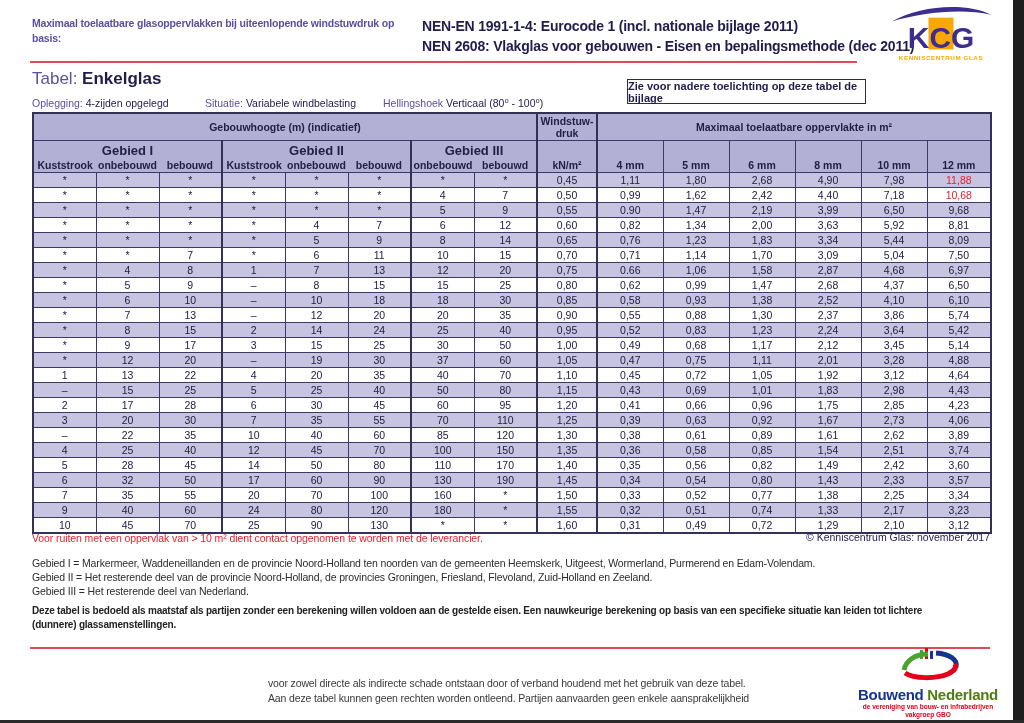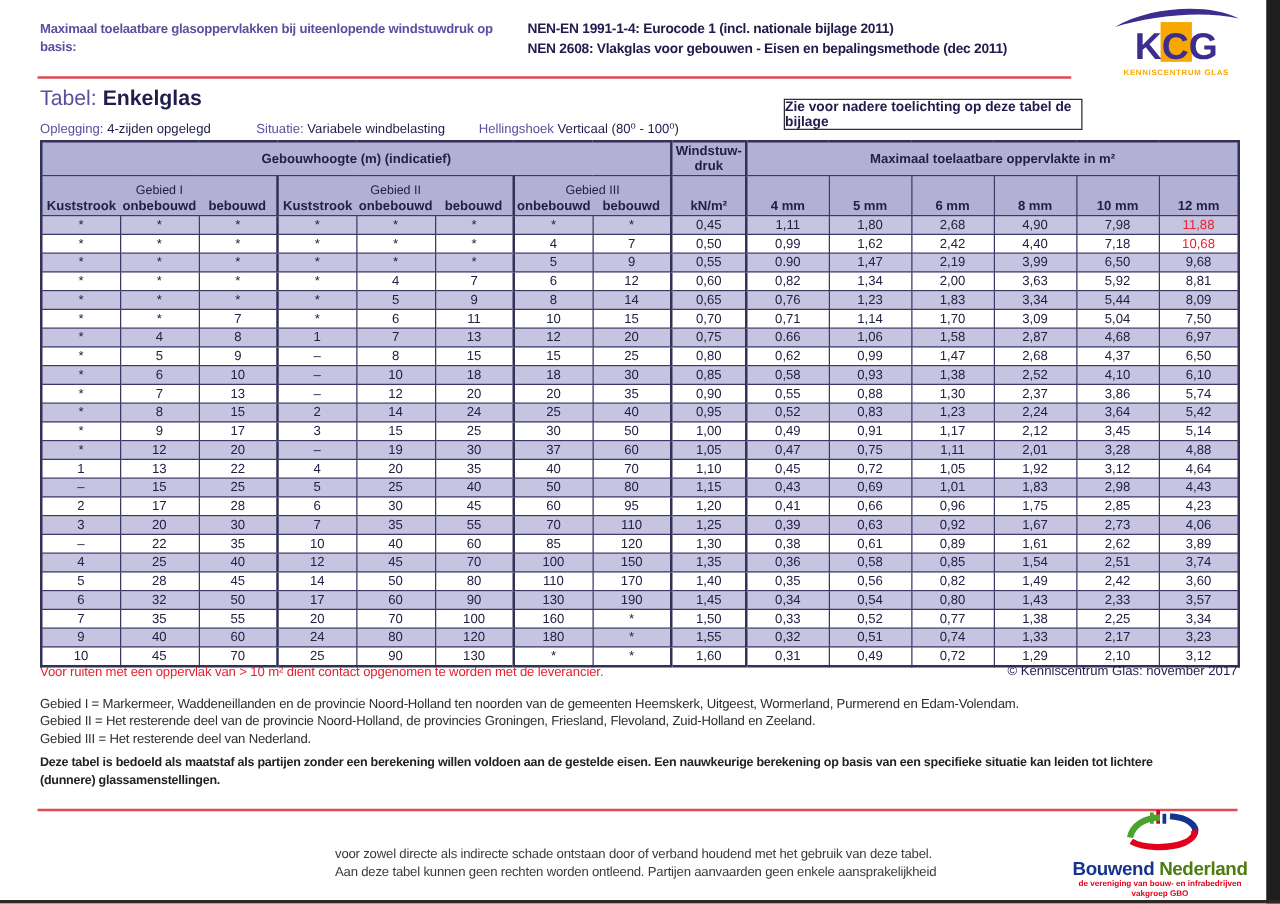--- a/index.html
+++ b/index.html
@@ -2,41 +2,41 @@
 <html><head>
 <meta charset="utf-8">
 <style>
   html,body{margin:0;padding:0;background:#ffffff;}
   #page{position:relative;width:1024px;height:723px;background:#ffffff;overflow:hidden;
         font-family:"Liberation Sans","DejaVu Sans",sans-serif;color:#232043;}
   
   #intro-row{position:absolute;left:32px;top:16px;display:flex;gap:5px;align-items:flex-start;}
   .intro-label{color:#5a50a0;font-weight:bold;font-size:10.5px;line-height:1.45;letter-spacing:-0.2px;max-width:385px;}
   .norms{display:flex;flex-direction:column;}
-  .norm{color:#201c4c;font-weight:bold;font-size:11px;line-height:1.45;letter-spacing:-0.2px;white-space:nowrap;}
+  .norm{color:#201c4c;font-weight:bold;font-size:14px;line-height:1.45;letter-spacing:-0.2px;white-space:nowrap;}
   #red-rule-top{position:absolute;left:30px;top:61px;width:827px;height:2px;background:#e04a55;}
   #kcg-logo{position:absolute;left:888px;top:5px;width:106px;}
   #title{position:absolute;left:32px;top:69px;font-size:17px;}
   #title .t-label{color:#5a50a0;}
   #title .t-value{color:#201c4c;font-weight:bold;}
   .meta{position:absolute;top:97px;font-size:10.5px;white-space:nowrap;}
   .meta .m-label{color:#5a50a0;}
   .meta .m-value{color:#201c4c;}
   #meta-0{left:32px;} #meta-1{left:205px;} #meta-2{left:383px;}
   #notice-box{position:absolute;left:627px;top:79px;width:239px;height:25px;border:1.5px solid #2f2f2e;
       box-sizing:border-box;display:flex;align-items:center;justify-content:center;
       font-size:11px;font-weight:bold;color:#201c4c;background:#fff;}
   
   #glass-table{position:absolute;left:32px;top:112px;width:958px;border-collapse:collapse;table-layout:fixed;
       border:2px solid #333155;}
   #glass-table th,#glass-table td{border:1px solid #3c3968;padding:0;text-align:center;color:#232043;}
   #glass-table thead th{background:#b3b0d6;font-weight:bold;font-size:10.5px;line-height:1.15;}
   #glass-table .row-top th{height:26px;}
   #glass-table .row-sub th{height:30px;vertical-align:bottom;padding-bottom:1px;}
-  .gtitle{font-weight:normal;font-size:10px;}
+  .gtitle{font-weight:bold;font-size:13px;}
   .gsub{display:grid;font-weight:bold;font-size:10.5px;}
   .gsub.c3{grid-template-columns:1fr 1fr 1fr;} .gsub.c2{grid-template-columns:1fr 1fr;}
   #glass-table tbody td{height:14px;line-height:14px;font-size:10.5px;background:#fff;}
   #glass-table tbody tr.stripe td{background:#c6c4e0;}
   #glass-table .tr-b{border-right-width:2px;border-right-color:#333155;}
   #glass-table td.red{color:#e8212e;}
   
   #copyright{position:absolute;right:34px;top:531px;font-size:10.5px;color:#201c4c;}
   #red-note{position:absolute;left:32px;top:532px;font-size:10.5px;color:#e8212e;letter-spacing:-0.1px;}
   #gebied{position:absolute;left:32px;top:556px;font-size:10.5px;color:#2d2d2c;line-height:14px;letter-spacing:-0.15px;}
@@ -343,21 +343,21 @@
           <td>*</td>
           <td>9</td>
           <td class="tr-b">17</td>
           <td>3</td>
           <td>15</td>
           <td class="tr-b">25</td>
           <td>30</td>
           <td class="tr-b">50</td>
           <td class="tr-b">1,00</td>
           <td>0,49</td>
-          <td>0,91</td>
+          <td>0,68</td>
           <td>1,17</td>
           <td>2,12</td>
           <td>3,45</td>
           <td>5,14</td>
         </tr>
         <tr class="stripe">
           <td>*</td>
           <td>12</td>
           <td class="tr-b">20</td>
           <td>–</td>

